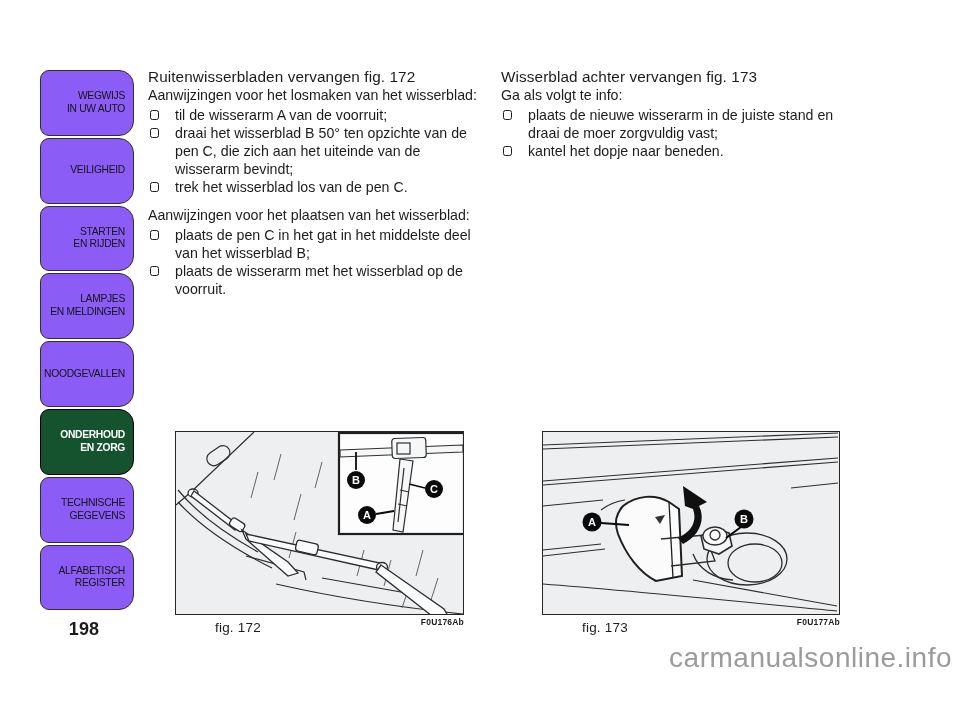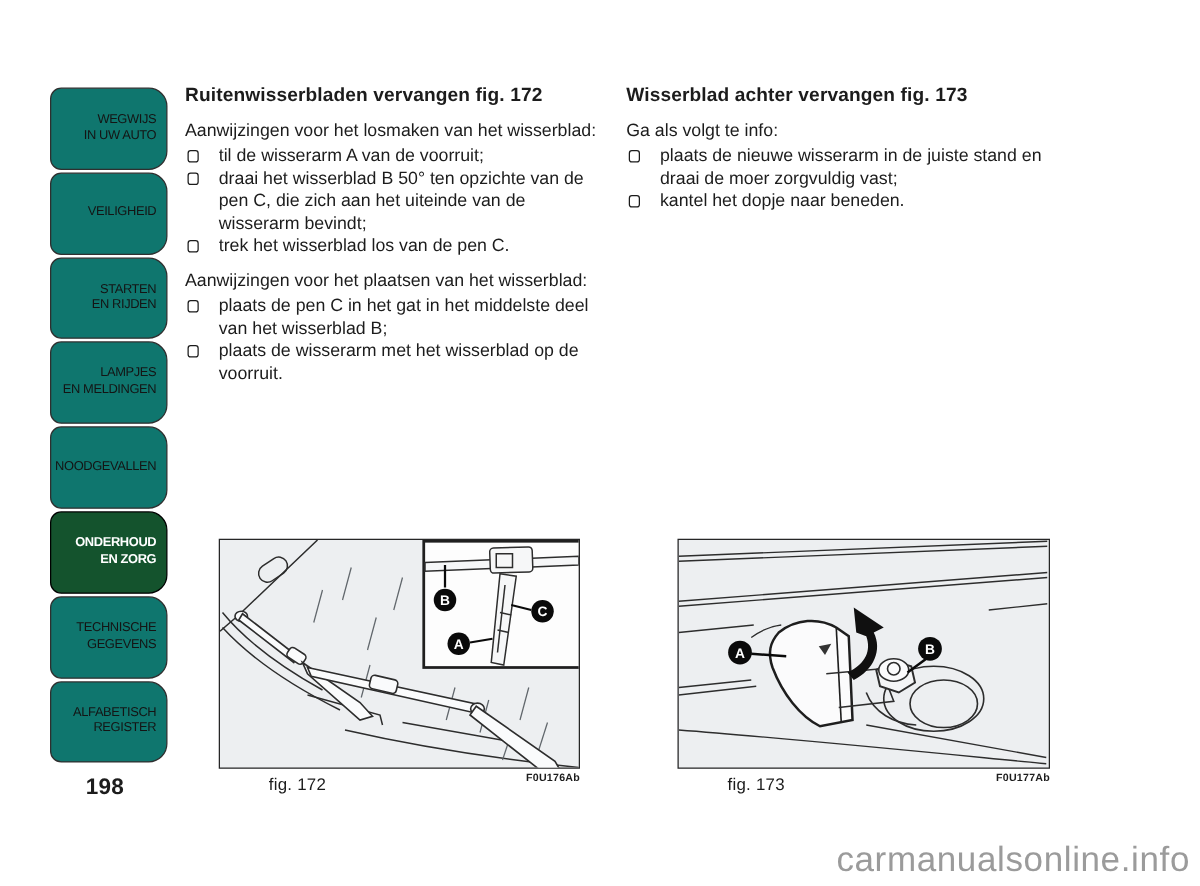--- a/index.html
+++ b/index.html
@@ -6,42 +6,42 @@
   html,body { background:#ffffff; }
   body { font-family:"Liberation Sans", sans-serif; color:#1c1c1c; }
   .page {
     position:relative; width:960px; height:709px; background:#ffffff;
     overflow:hidden;
   }
 
   
   .sidebar { position:absolute; left:40px; top:70px; width:94px; }
   .tab {
-    height:65.8px; margin-bottom:2px; background:#0f766e;
+    height:65.8px; margin-bottom:2px; background:#8b5cf6;
     border:1.4px solid #2f2f2f; border-radius:9px 15px 15px 9px;
     display:flex; align-items:center; justify-content:flex-end;
     padding-right:8px;
   }
   .tab-label {
     font-size:10.3px; line-height:1.26; letter-spacing:-0.3px;
     text-align:right; white-space:pre-line; color:#141414;
   }
   .tab.active { background:#14532d; border-color:#000000; }
   .tab.active .tab-label { color:#ffffff; font-weight:700; }
 
   .page-number {
     position:absolute; left:40px; top:619px; width:88px;
     text-align:center; font-size:18px; font-weight:700; letter-spacing:0.2px;
   }
 
   
   .col { position:absolute; top:68px; font-size:14.2px; line-height:18px; }
   .col-left  { left:148px; width:340px; }
   .col-right { left:501px; width:358px; }
-  .section-heading { font-size:15.3px; font-weight:700; letter-spacing:0.1px; margin-bottom:10px; }
+  .section-heading { font-size:15.3px; font-weight:400; letter-spacing:0.1px; margin-bottom:0; }
   .intro { margin:0 0 2px 0; }
   .checklist { list-style:none; margin:0 0 10px 0; }
   .checklist li { position:relative; padding-left:27px; }
   .box-icon {
     position:absolute; left:2px; top:3.5px; width:9px; height:10px;
     border:1.7px solid #1b1b1b; border-radius:2.5px; display:inline-block;
   }
 
   
   .figure { position:absolute; top:431px; }
@@ -52,21 +52,21 @@
     position:relative; overflow:hidden;
   }
   .fig-canvas svg { display:block; }
   .fig-footer { display:flex; justify-content:space-between; align-items:flex-start; margin-top:2px; }
   .fig-caption { font-size:13.5px; letter-spacing:0.2px; margin-top:3px;margin-left:40px; }
   .fig-code { font-size:8.5px; font-weight:700; letter-spacing:0.2px;margin-left:40px; }
   .lbl-letter { font:700 11px "Liberation Sans", sans-serif; fill:#ffffff; text-anchor:middle; }
 
   
   .watermark {
-    position:absolute; right:8px; top:672px;
+    position:absolute; right:8px; top:642px;
     font-size:28px; color:#9b9b9b; letter-spacing:0.5px;
   }
 </style>
 </head>
 <body>
 
 <div class="page">
 
   <nav class="sidebar">
       <div class="tab">

